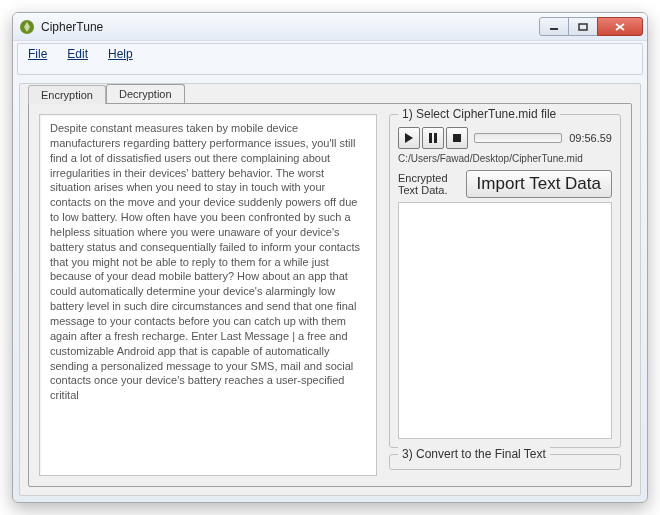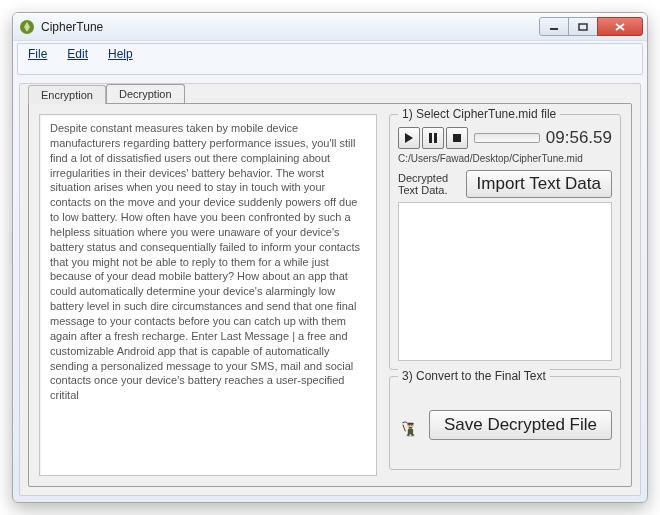--- a/index.html
+++ b/index.html
@@ -158,21 +158,21 @@
     border-radius: 2px;
   }
   .track {
     flex: 1;
     height: 10px;
     border: 1px solid #9f9f9f;
     background: linear-gradient(#e8e8e8,#f8f8f8);
     margin: 0 4px;
     border-radius: 2px;
   }
-  .timelabel { font-size: 17px; color: #333; min-width: 44px; }
+  .timelabel { font-size: 11px; color: #333; min-width: 44px; text-align: right; }
   .pathlabel {
     font-size: 10px; color: #444;
     margin-top: 4px;
   }
   .rowlabelbtn {
     display: flex;
     align-items: center;
     gap: 6px;
     margin-top: 6px;
   }
@@ -268,43 +268,27 @@
                   <rect x="1" y="1" width="8" height="8" fill="#222"></rect>
                 </svg>
             </div>
             <div class="track"></div>
             <div class="timelabel">09:56.59</div>
           </div>
 
           <div class="pathlabel">C:/Users/Fawad/Desktop/CipherTune.mid</div>
 
           <div class="rowlabelbtn">
-            <div class="lbl">Decrypted Text Data.</div>
+            <div class="lbl">Encrypted Text Data.</div>
             <div class="btn">Import Text Data</div>
           </div>
 
           <div class="encbox"></div>
         </div>
 
         <div class="groupbox">
           <div class="legend">3) Convert to the Final Text</div>
-          <div class="section2">
-            <svg class="char" viewBox="0 0 64 64">
-              <ellipse cx="32" cy="58" rx="18" ry="4" fill="#c9c9c9"></ellipse>
-              <rect x="22" y="30" width="20" height="22" rx="6" fill="#4a5a3a"></rect>
-              <circle cx="32" cy="20" r="12" fill="#e8c39e"></circle>
-              <rect x="20" y="8" width="24" height="8" rx="3" fill="#3a3a3a"></rect>
-              <rect x="26" y="24" width="12" height="6" rx="2" fill="#5a4030"></rect>
-              <circle cx="27" cy="18" r="2" fill="#222"></circle>
-                <circle cx="37" cy="18" r="2" fill="#222"></circle>
-              <rect x="6" y="14" width="4" height="28" rx="2" fill="#6b4a2a" transform="rotate(-20 8 28)"></rect>
-              <path d="M2 10 Q10 2 20 8" stroke="#555" stroke-width="4" fill="none"></path>
-              <rect x="20" y="50" width="8" height="8" rx="2" fill="#3a4a2a"></rect>
-              <rect x="36" y="50" width="8" height="8" rx="2" fill="#3a4a2a"></rect>
-            </svg>
-            <div class="btn">Save Decrypted File</div>
-          </div>
         </div>
 
       </div>
     </div>
   </div>
 </div>
 
 </body></html>

